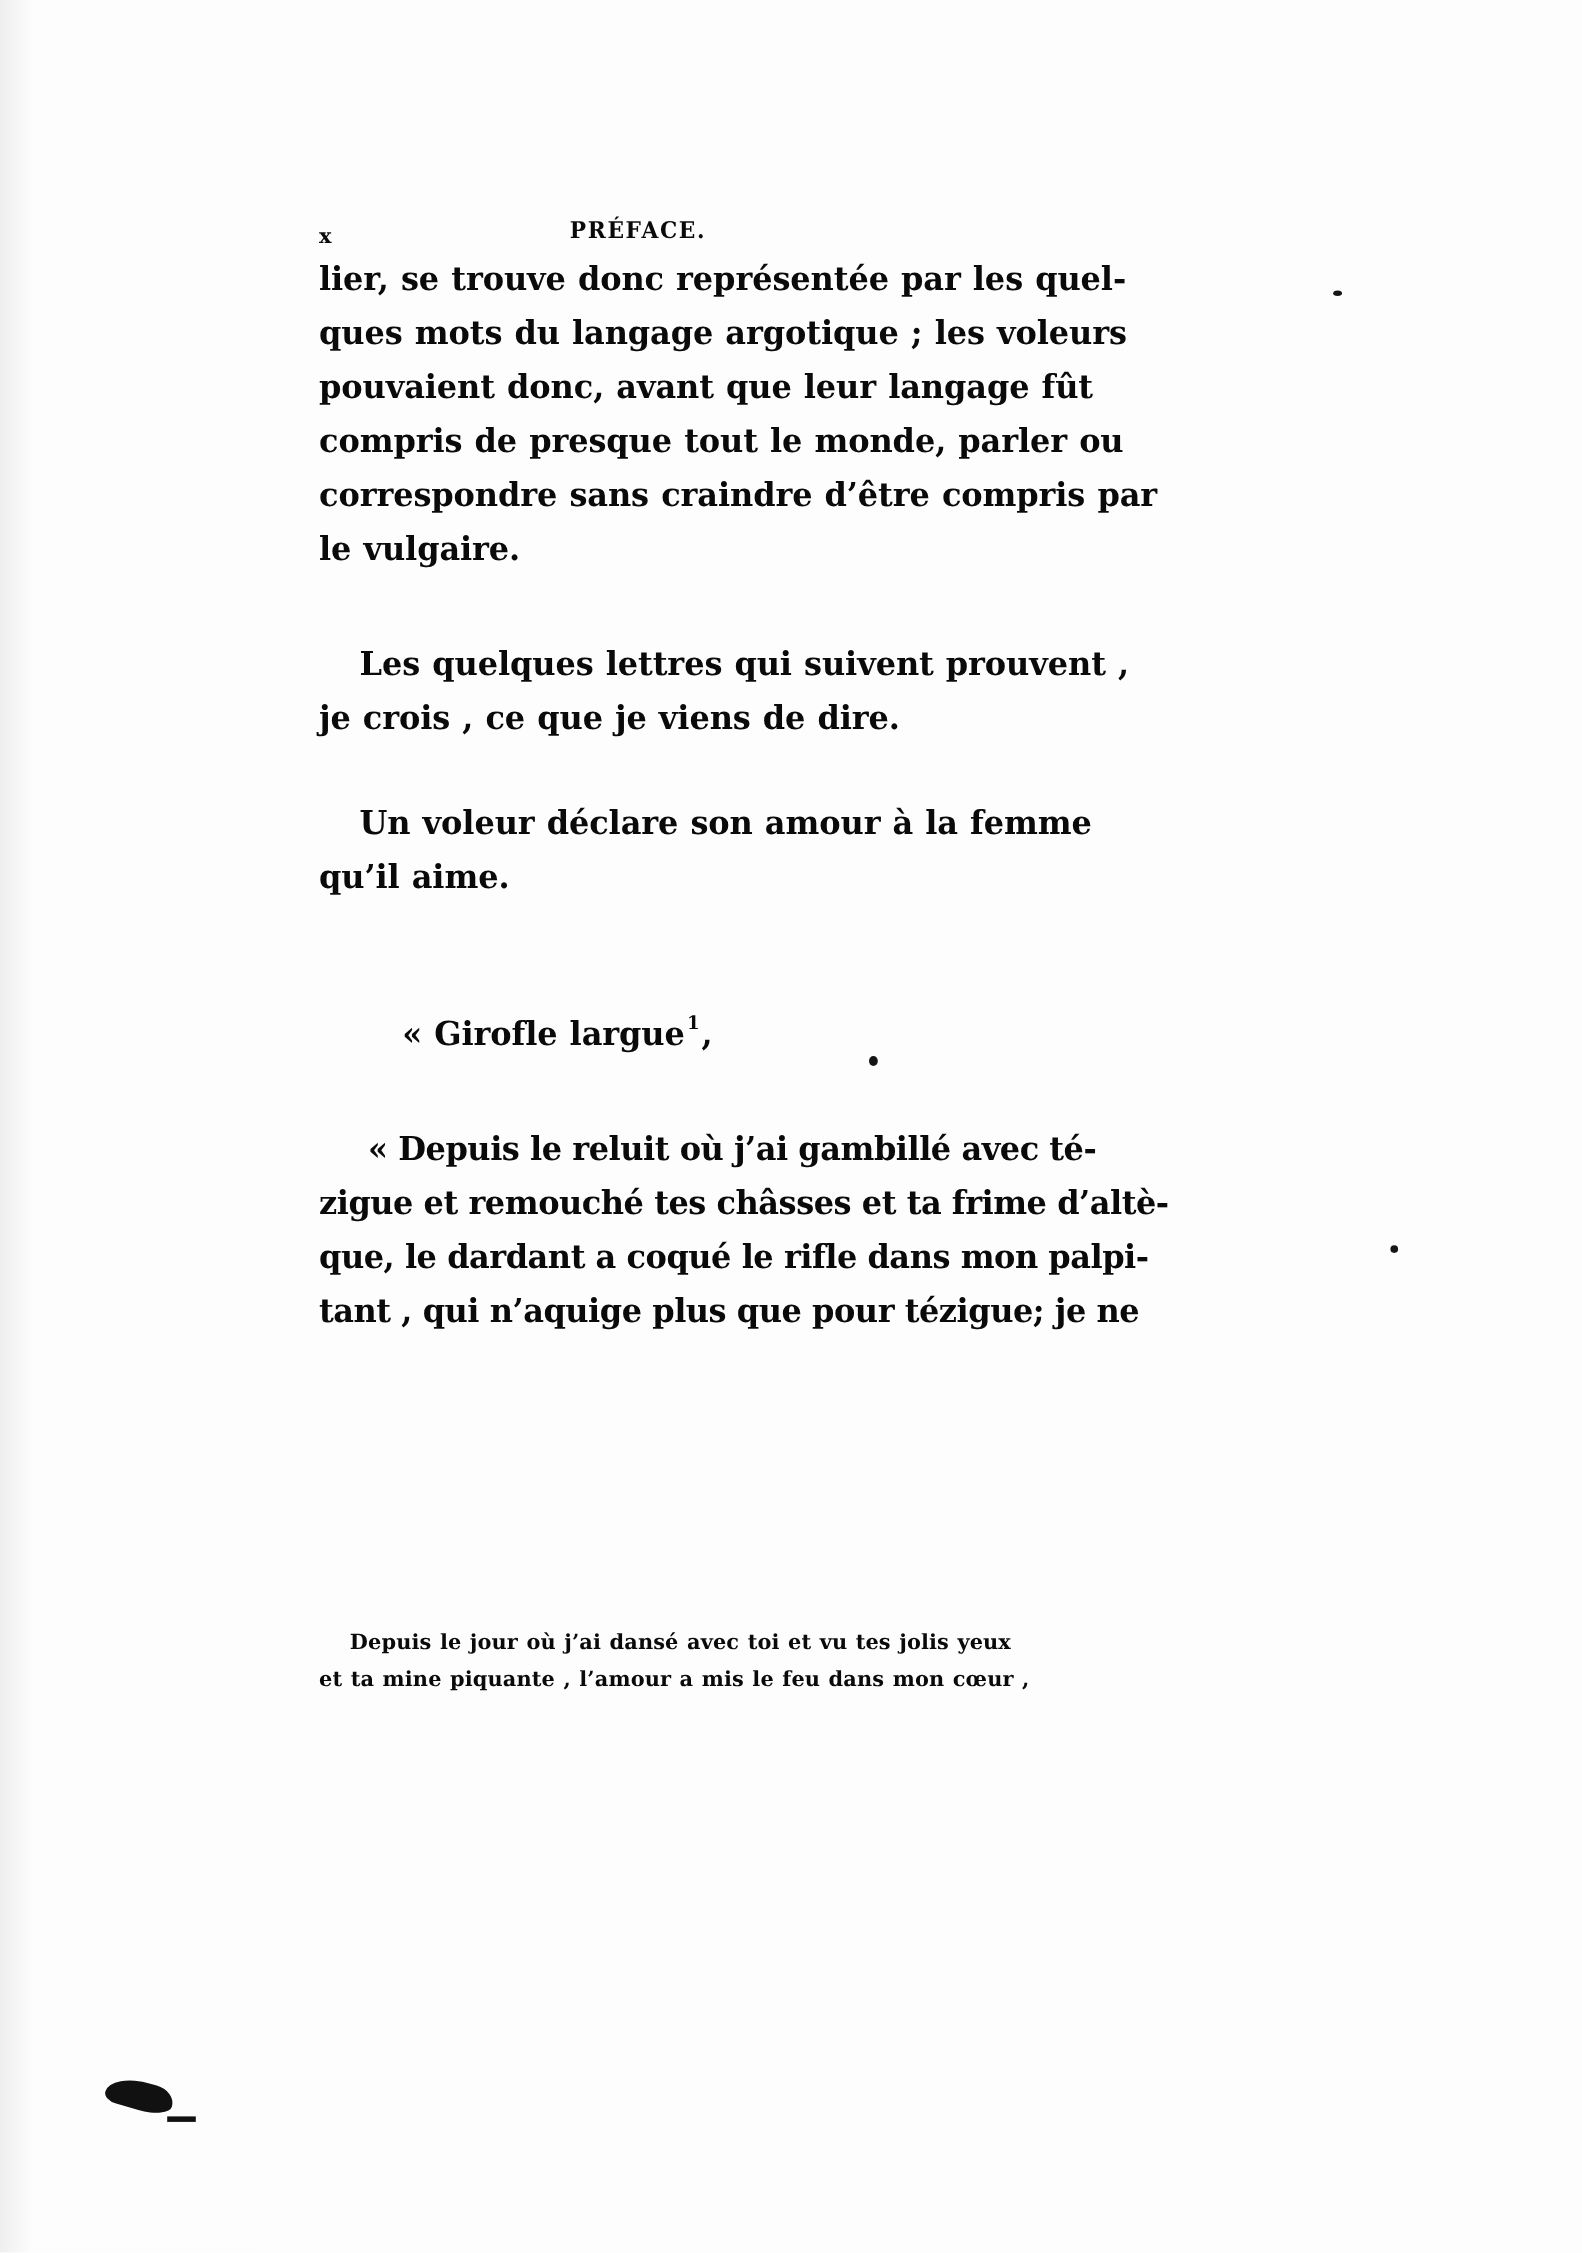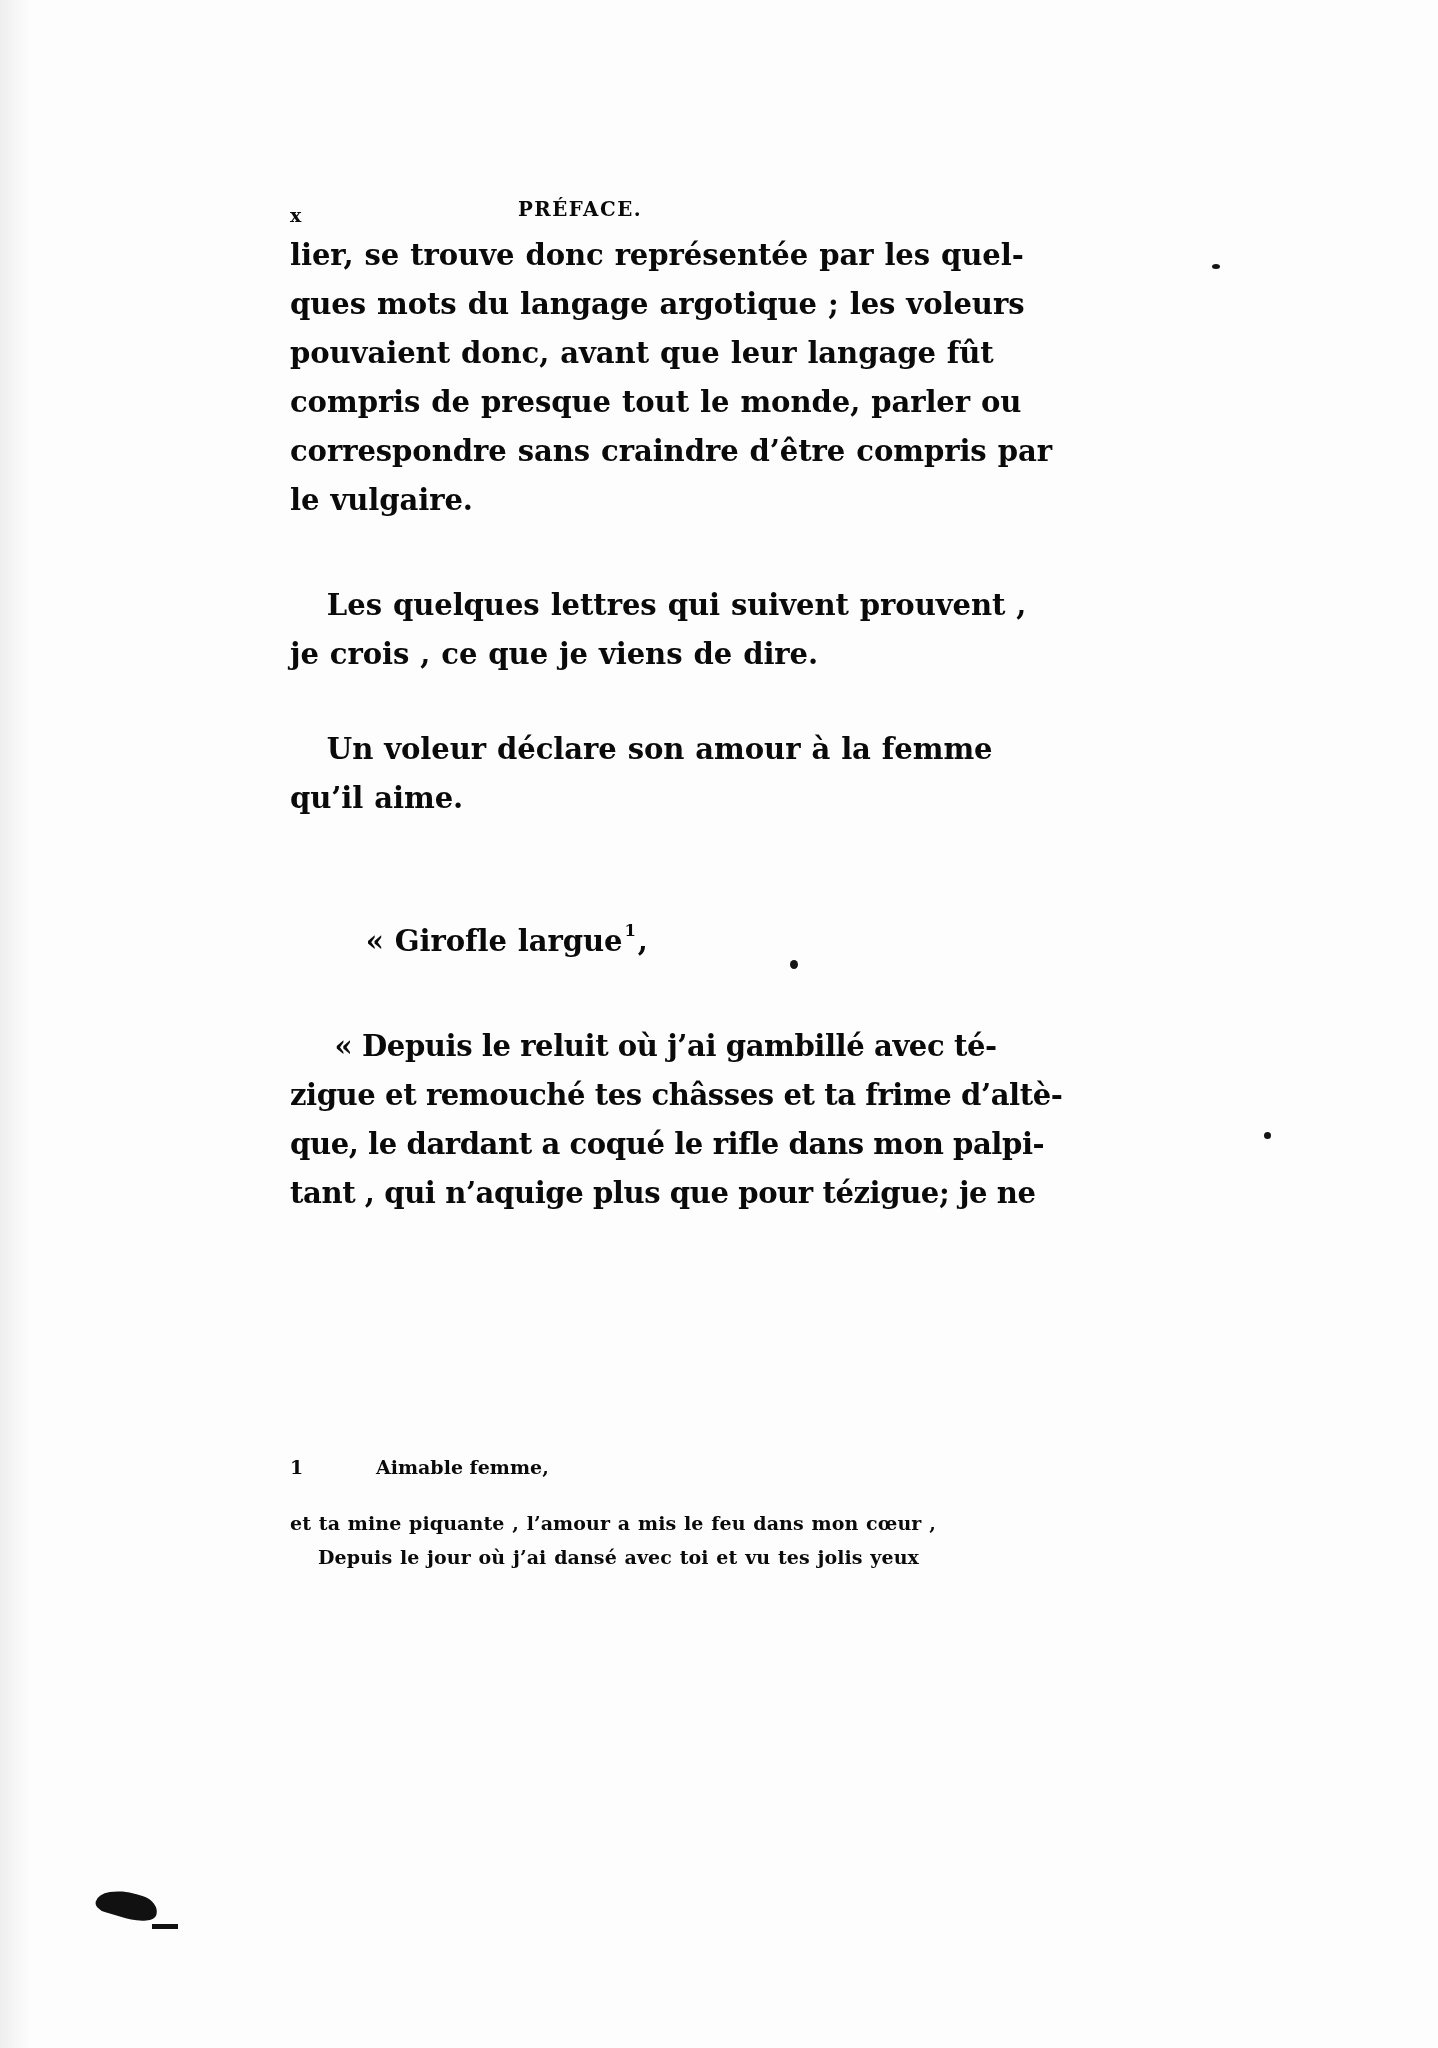--- a/index.html
+++ b/index.html
@@ -188,26 +188,23 @@
 
     <div class="para tight">
       <span class="ln indent-3">« Depuis le reluit où  j’ai  gambillé avec  té-</span>
       <span class="ln">zigue et remouché tes châsses et ta frime d’altè-</span>
       <span class="ln">que, le dardant a coqué le rifle dans mon palpi-</span>
       <span class="ln">tant , qui n’aquige plus que pour tézigue; je ne</span>
     </div>
   </div>
 
   <div class="footnote">
-    <div class="fn-marker-line">
-      <span class="fn-marker">1</span><span>Aimable femme,</span>
-    </div>
     <div class="fn-body">
+      <span class="ln fn-indent">Depuis le jour  où  j’ai dansé avec toi et vu tes jolis  yeux</span>
       <span class="ln">et ta mine piquante ,  l’amour a mis le  feu dans mon cœur ,</span>
-      <span class="ln fn-indent">Depuis le jour  où  j’ai dansé avec toi et vu tes jolis  yeux</span>
     </div>
   </div>
 
   <div class="speck" style="left:1212px; top:264px; width:8px; height:5px;"></div>
   <div class="speck" style="left:1264px; top:1132px; width:7px; height:7px;"></div>
   <div class="speck" style="left:790px; top:960px; width:8px; height:9px;"></div>
   <div class="smudge"></div>
   <div class="smudge-tail"></div>
 
 </div>

